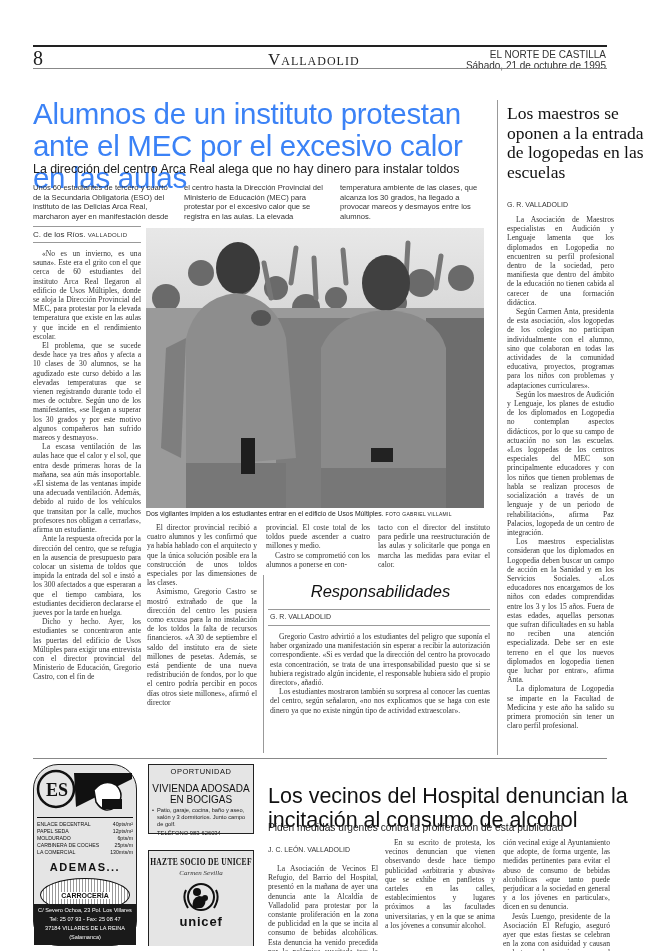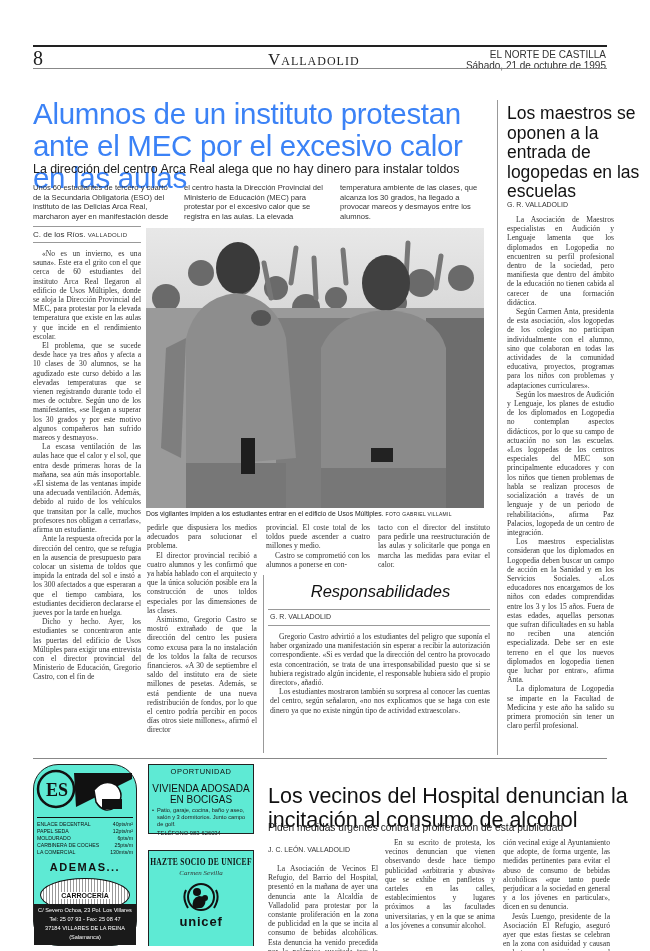--- a/index.html
+++ b/index.html
@@ -26,31 +26,31 @@
 
   .body { font-family: "Liberation Serif", serif; font-size: 7.6px; line-height: 9.2px; color: #333; text-align: justify; hyphens: auto; }
   .body p { text-indent: 9px; }
 
   
   #photo { left: 146px; top: 228px; width: 338px; height: 280px; overflow: hidden; background: #bdbdbd; }
   #caption { left: 146px; top: 510px; width: 345px; font-family: "Liberation Sans", sans-serif; font-size: 6.8px; color: #222; white-space: nowrap; }
   #caption small { font-size: 5px; letter-spacing: 0.3px; }
 
   
-  #side-head { left: 507px; top: 104px; width: 140px; font-family: Liberation Sans, sans-serif; font-size: 17.5px; line-height: 19.5px; color: #111; }
+  #side-head { left: 507px; top: 104px; width: 140px; font-family: Liberation Serif, serif; font-size: 17.5px; line-height: 19.5px; color: #111; }
 
   
   #resp-title { left: 268px; top: 582px; width: 225px; text-align: center; font-family: "Liberation Sans", sans-serif; font-style: italic; font-size: 16.5px; color: #111; }
 
   
   #bot-head { left: 268px; top: 768px; width: 380px; font-family: "Liberation Sans", sans-serif; font-size: 21.5px; line-height: 24px; color: #111; margin-top: 16px; }
   #bot-sub { left: 268px; top: 822px; width: 380px; font-family: "Liberation Sans", sans-serif; font-size: 10.2px; color: #222; }
 
   
-  .adbox { position: absolute; border: 1.5px solid #222; background: #5eead4; }
+  .adbox { position: absolute; border: 1.5px solid #222; background: #e5e5e5; }
   #ad-vivienda-title { font-family: "Liberation Sans", sans-serif; text-align: center; color: #111; }
   .ad-line { display: flex; justify-content: space-between; font-family: "Liberation Sans", sans-serif; font-size: 5.2px; color: #111; line-height: 7px; white-space: nowrap; }
 </style>
 </head>
 <body>
 
 <div class="rule" style="left:33px; top:45px; width:574px; height:1.5px;"></div>
 <div class="abs" id="page-num">8</div>
 <div class="abs" id="section">Valladolid</div>
 <div class="abs" id="paper-name">
@@ -129,21 +129,20 @@
     <rect x="175" y="240" width="125" height="40" fill="#777"></rect>
     <rect x="225" y="220" width="22" height="14" fill="#222"></rect>
   </svg>
 </div>
 <div class="abs" id="caption">
   <span>Dos vigilantes impiden a los estudiantes entrar en el edificio de Usos Múltiples.</span>
   <small>FOTO GABRIEL VILLAMIL</small>
 </div>
 
 <div class="abs body" style="left:147px; top:523px; width:110px;">
-  <p style="text-indent:0">pedirle que dispusiera los medios adecuados para solucionar el problema.</p>
   <p>El director provincial recibió a cuatro alumnos y les confirmó que ya había hablado con el arquitecto y que la única solución posible era la construcción de unos toldos especiales por las dimensiones de las clases.</p>
   <p>Asimismo, Gregorio Castro se mostró extrañado de que la dirección del centro les pusiera como excusa para la no instalación de los toldos la falta de recursos financieros. «A 30 de septiembre el saldo del instituto era de siete millones de pesetas. Además, se está pendiente de una nueva redistribución de fondos, por lo que el centro podría percibir en pocos días otros siete millones», afirmó el director</p>
 </div>
 
 <div class="abs body" style="left:266px; top:523px; width:104px;">
   <p style="text-indent:0">provincial. El coste total de los toldos puede ascender a cuatro millones y medio.</p>
   <p>Castro se comprometió con los alumnos a ponerse en con-</p>
 </div>
 
 <div class="abs body" style="left:378px; top:523px; width:112px;">

